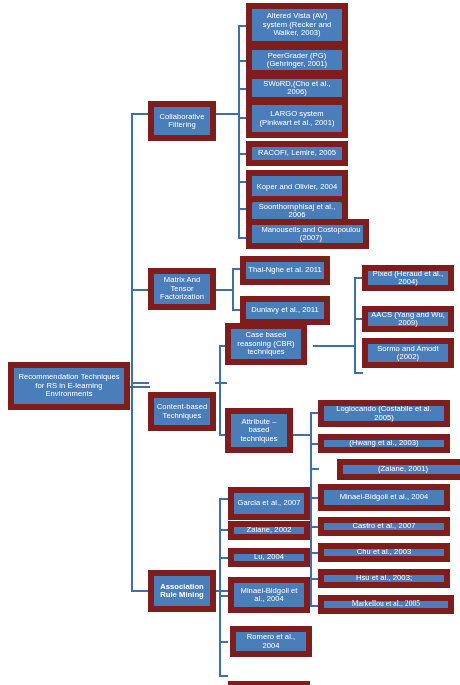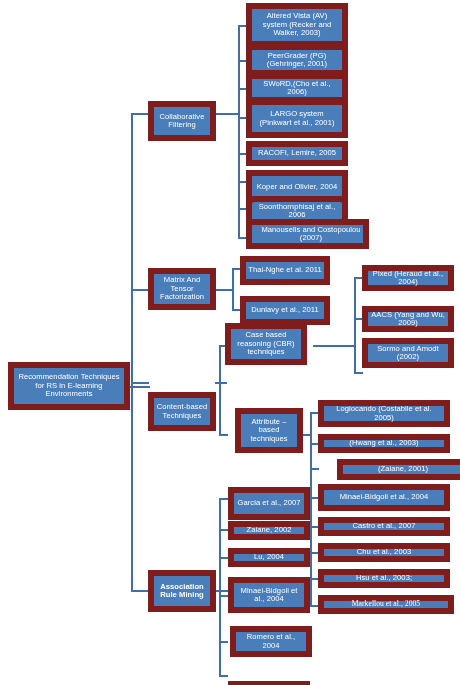--- a/index.html
+++ b/index.html
@@ -117,21 +117,21 @@
   <div class="node" style="left:246px; top:99px; width:102px; height:39px;">LARGO system (Pinkwart et al., 2001)</div>
   <div class="node" style="left:246px; top:141px; width:102px; height:25px;">RACOFI, Lemire, 2005</div>
   <div class="node" style="left:246px; top:170px; width:102px; height:34px;">Koper and Olivier, 2004</div>
   <div class="node" style="left:246px; top:196px; width:102px; height:30px;border-radius:8px;">Soonthornphisaj et al., 2006</div>
   <div class="node" style="left:246px; top:219px; width:123px; height:30px;padding-left:9px;">Manouselis and Costopoulou (2007)</div>
 
   <div class="node" style="left:240px; top:256px; width:90px; height:29px;">Thai-Nghe et al. 2011</div>
   <div class="node" style="left:240px; top:296px; width:90px; height:29px;">Dunlavy et al., 2011</div>
 
   <div class="node" style="left:225px; top:323px; width:82px; height:42px;">Case based reasoning (CBR) techniques</div>
-  <div class="node" style="left:225px; top:408px; width:68px; height:45px;margin-left:10px;">Attribute – based techniques</div>
+  <div class="node" style="left:225px; top:408px; width:68px; height:45px;">Attribute – based techniques</div>
 
   <div class="node" style="left:362px; top:265px; width:92px; height:26px;">Pixed (Heraud et al., 2004)</div>
   <div class="node" style="left:362px; top:306px; width:92px; height:26px;">AACS (Yang and Wu, 2009)</div>
   <div class="node" style="left:362px; top:338px; width:92px; height:30px;">Sormo and Amodt (2002)</div>
 
   <div class="node" style="left:318px; top:400px; width:132px; height:27px;">Logiocando (Costabile et al. 2005)</div>
   <div class="node" style="left:318px; top:434px; width:132px; height:19px;">(Hwang et al., 2003)</div>
   <div class="node" style="left:337px; top:459px; width:132px; height:21px;">(Zaiane, 2001)</div>
   <div class="node" style="left:318px; top:484px; width:132px; height:27px;">Minaei-Bidgoli et al., 2004</div>
   <div class="node" style="left:318px; top:517px; width:132px; height:19px;">Castro et al., 2007</div>

